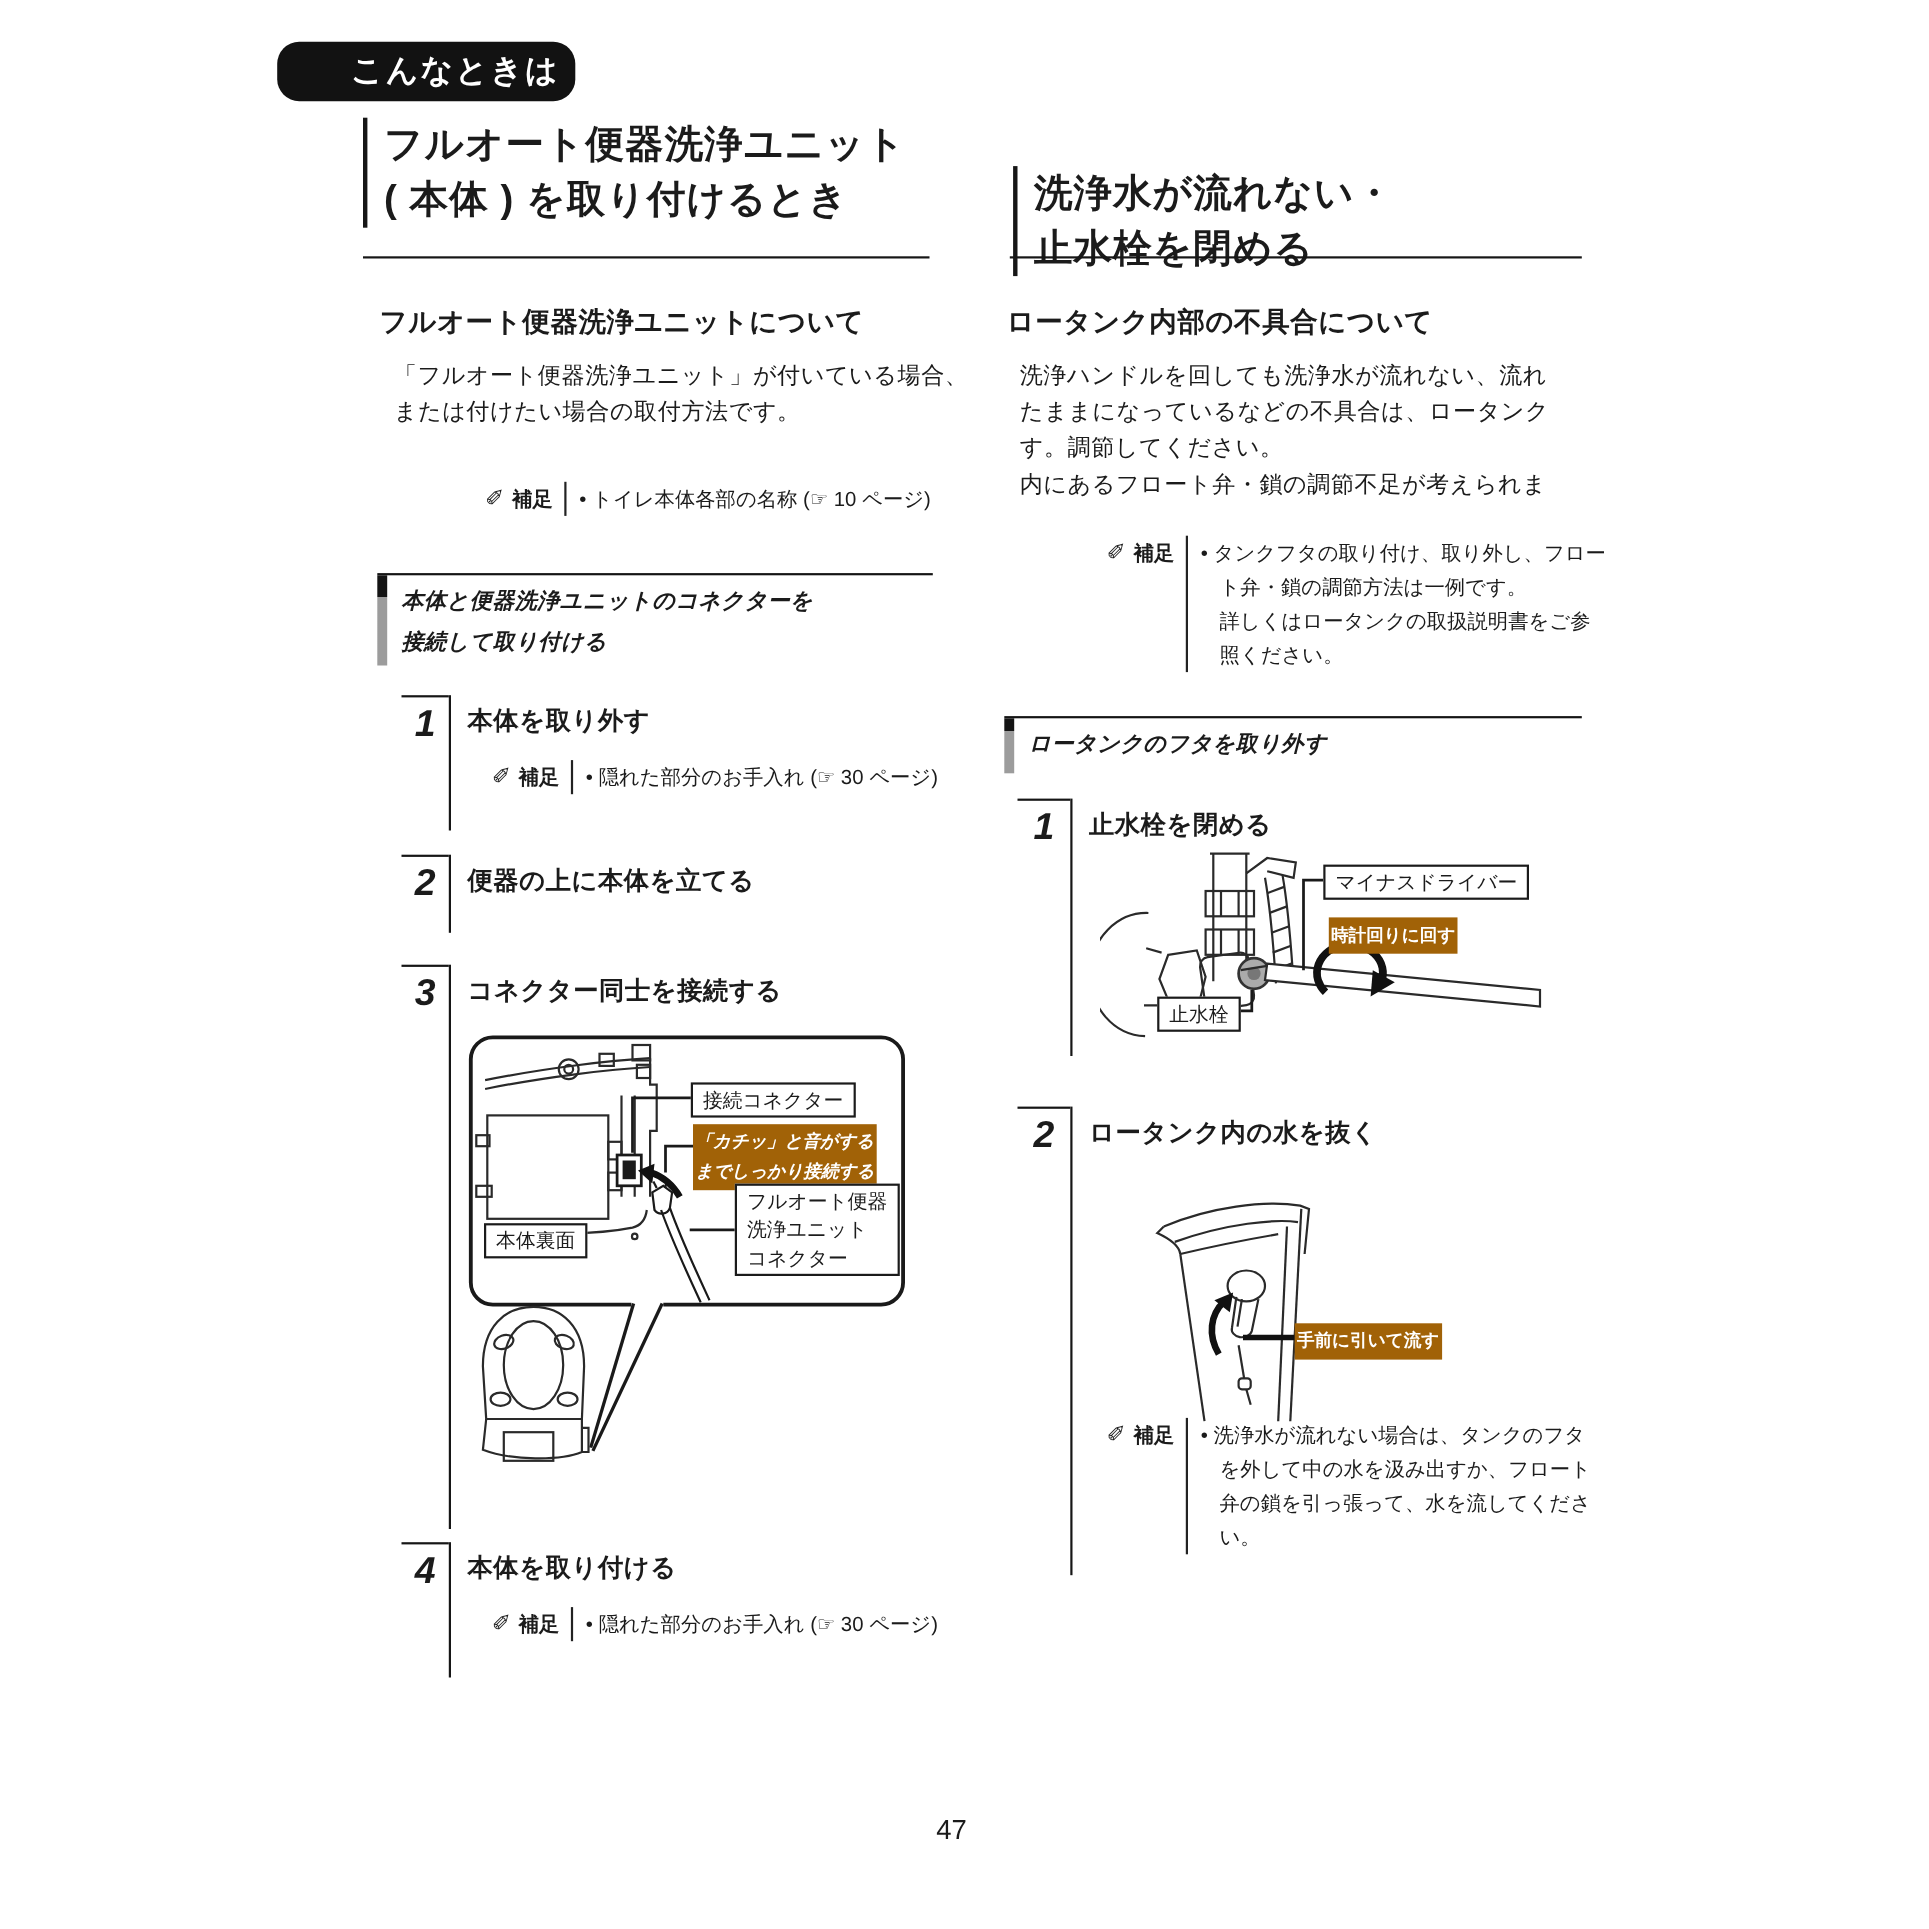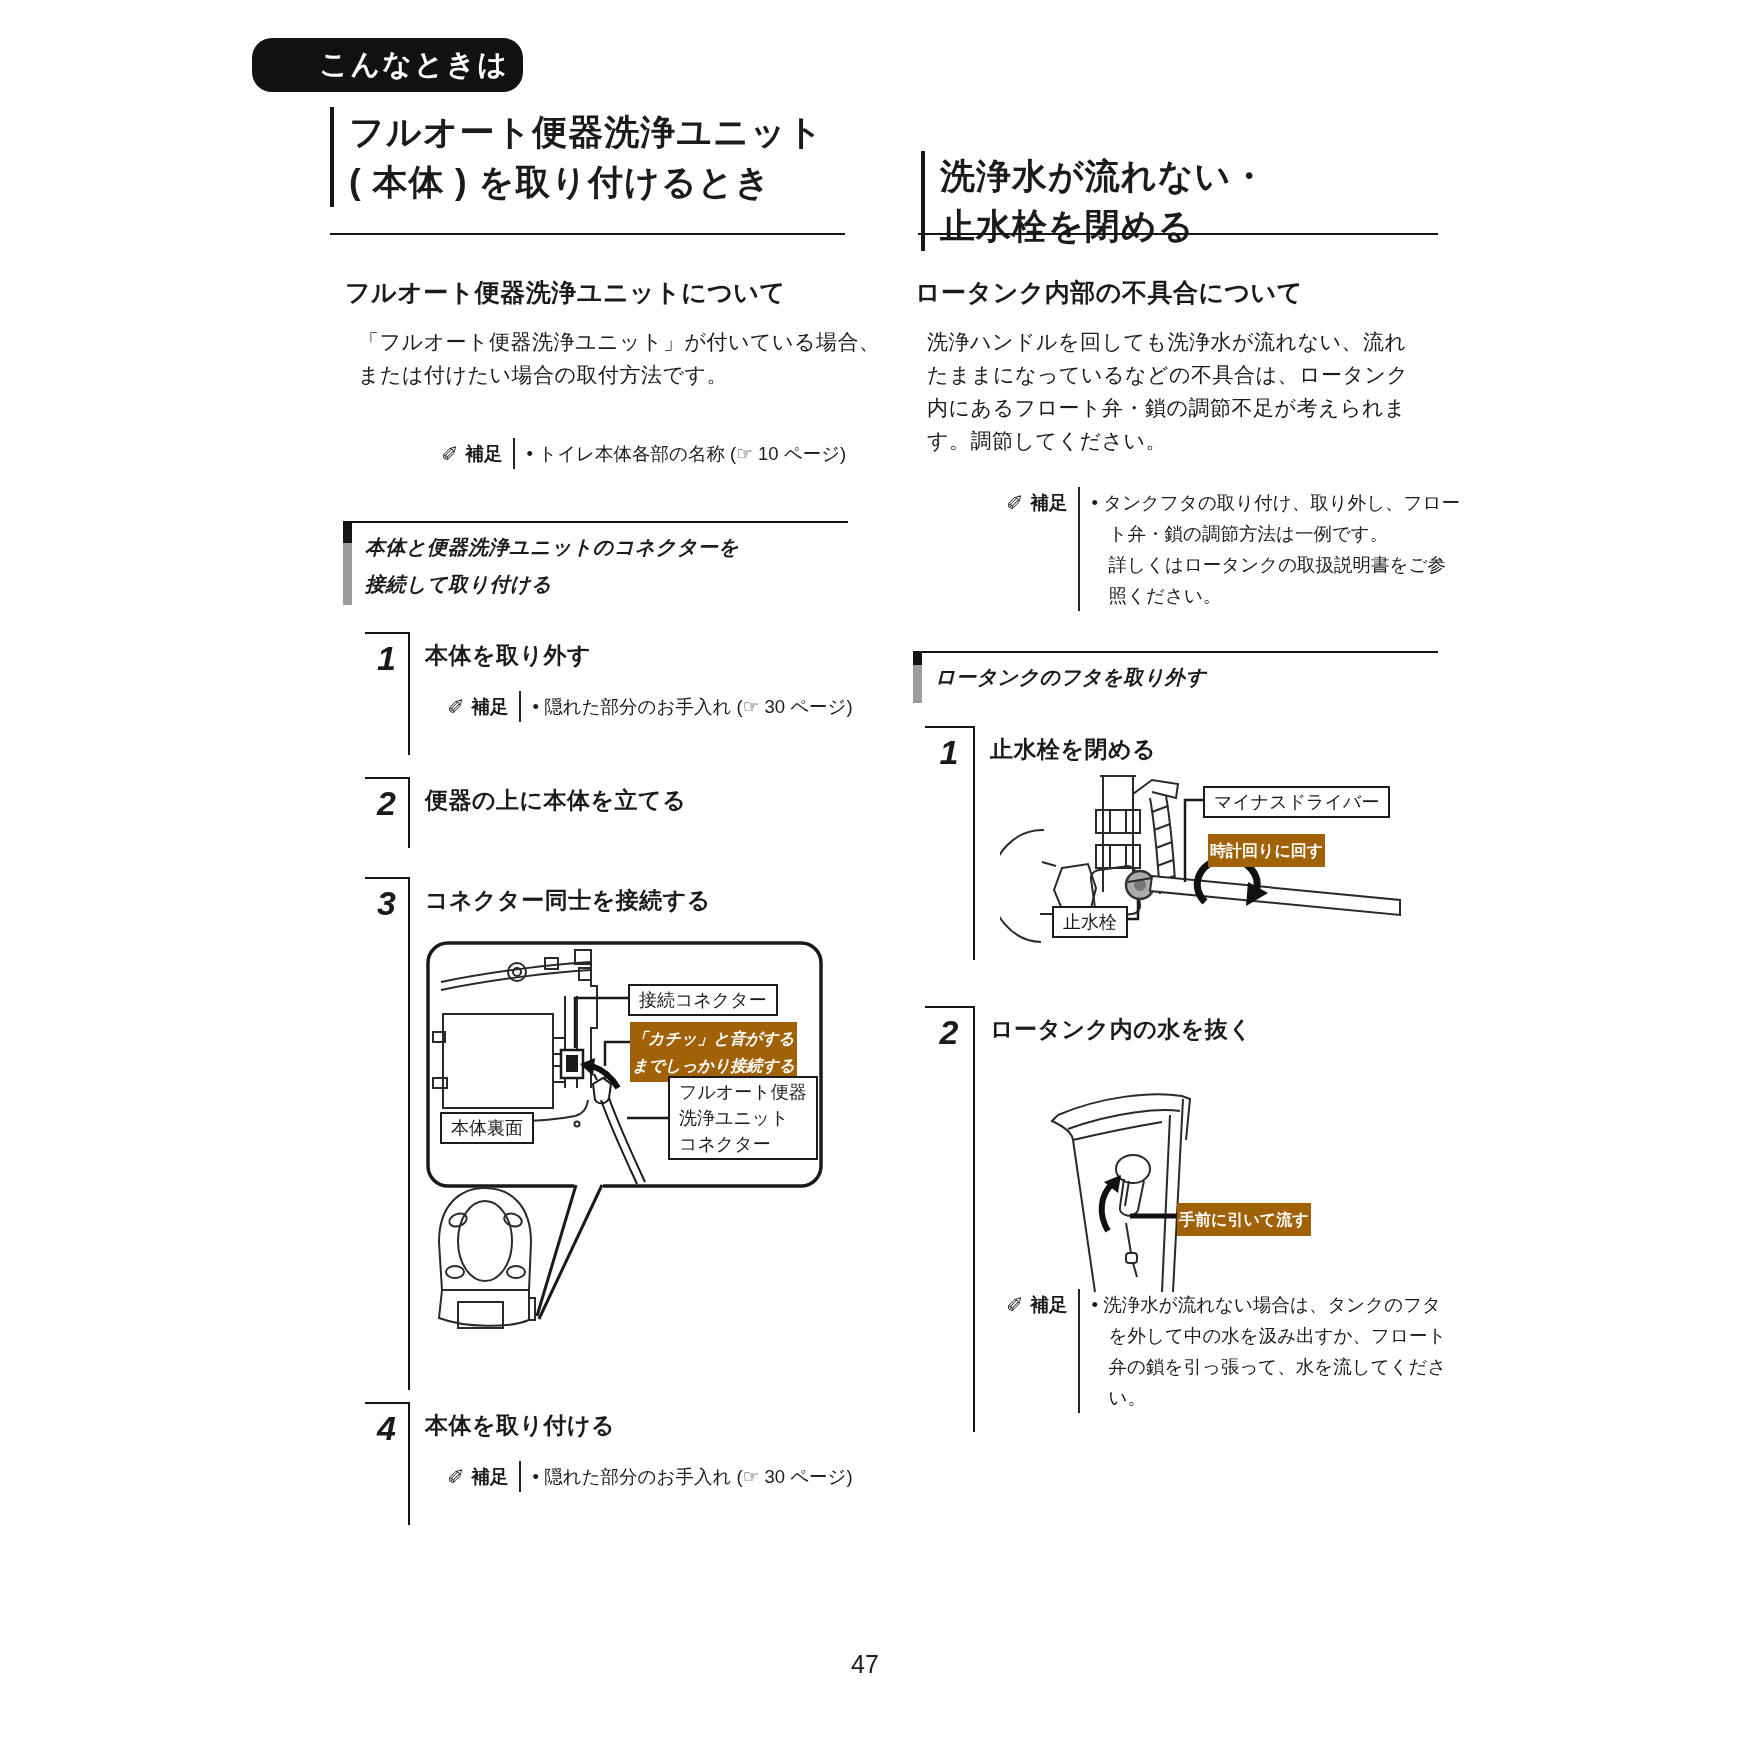--- a/index.html
+++ b/index.html
@@ -202,22 +202,22 @@
       <div>止水栓を閉める</div>
     </div>
   </div>
   <div class="abs underline" style="left:918px;top:233px;width:520px;"></div>
 
   <div class="abs heading" style="left:915px;top:276px;">ロータンク内部の不具合について</div>
 
   <div class="abs body-text" style="left:927px;top:325px;">
     <div>洗浄ハンドルを回しても洗浄水が流れない、流れ</div>
     <div>たままになっているなどの不具合は、ロータンク</div>
+    <div>す。調節してください。</div>
     <div>内にあるフロート弁・鎖の調節不足が考えられま</div>
-    <div>す。調節してください。</div>
   </div>
 
   <div class="note abs" style="left:1006px;top:487px;">
     <span class="npencil">✐</span>
     <span class="nlabel">補足</span>
     <span class="nbar"></span>
     <span class="nlines">
       <div>• タンクフタの取り付け、取り外し、フロー</div>
       <div class="cont">ト弁・鎖の調節方法は一例です。</div>
       <div class="cont">詳しくはロータンクの取扱説明書をご参</div>

